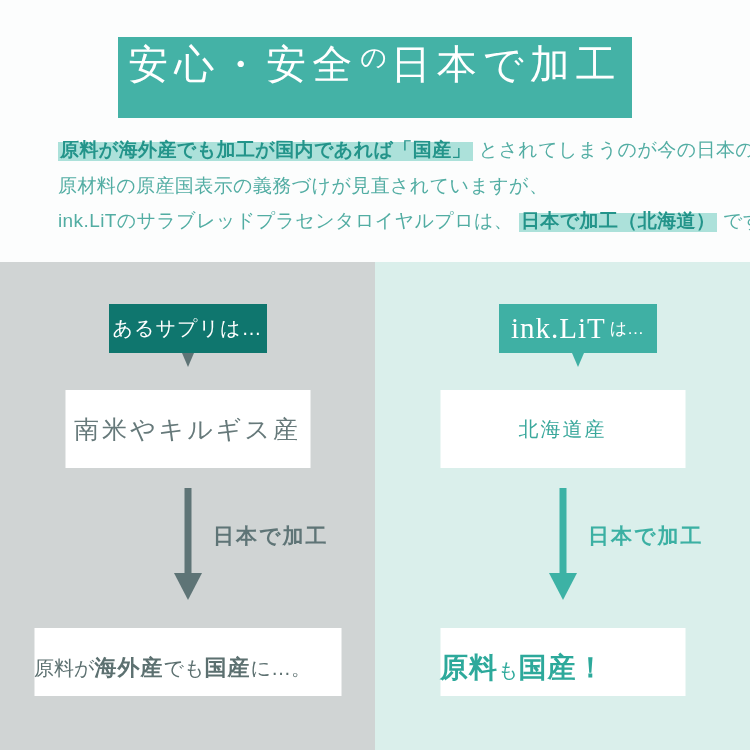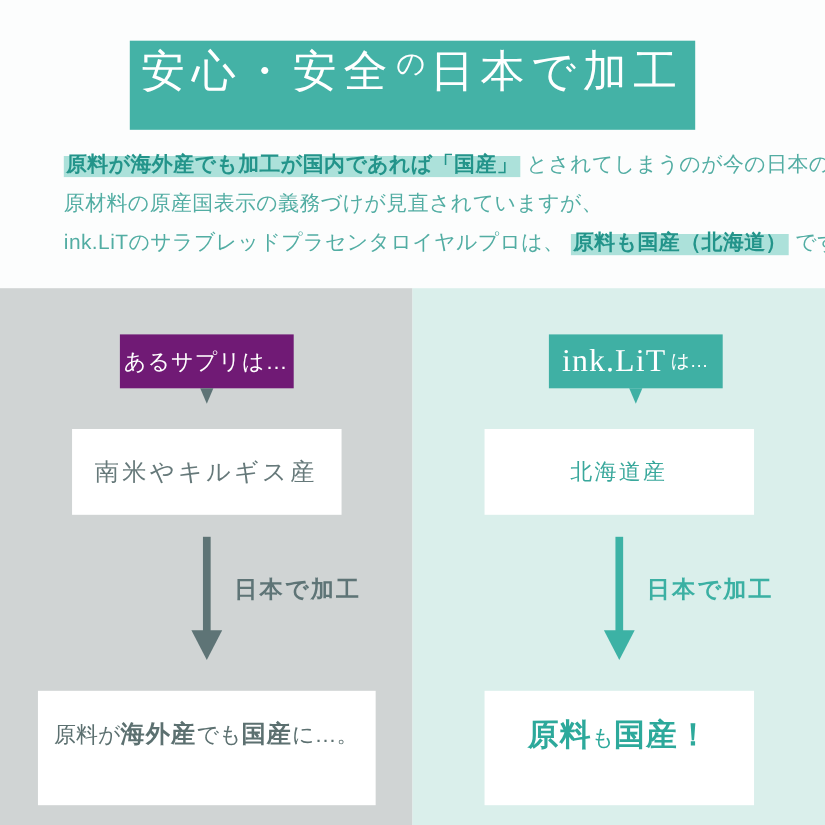--- a/index.html
+++ b/index.html
@@ -27,56 +27,56 @@
   
   .columns { position:absolute; left:0; top:262px; width:750px; height:488px; display:flex; }
   .col { position:relative; width:375px; height:100%; }
   .col-left  { background:#d0d4d4; }
   .col-right { background:#daefeb; }
   
   .tag-box {
     position:absolute; top:42px; left:50%; transform:translateX(-50%); height:49px;
     display:flex; align-items:center; justify-content:center; color:#ffffff; white-space:nowrap;
   }
-  .tag-left  { width:158px; background:#701a75; font-size:20px; letter-spacing:1px; }
+  .tag-left  { width:158px; background:#0f766e; font-size:20px; letter-spacing:1px; }
   .tag-right { width:158px; background:#3fb0a4;margin-left:15px; }
   .tag-box::after {
     content:""; position:absolute; top:100%; left:50%; transform:translateX(-50%);
     width:0; height:0; border-left:6px solid transparent; border-right:6px solid transparent;
     border-top:14px solid #5e7476;
   }
   .tag-right::after { border-top-color:#3fb0a4; }
   .brand { font-family:"Liberation Serif","DejaVu Serif",serif; font-size:29px; letter-spacing:1px; }
   .tag-suffix { font-size:17px; margin-left:4px; }
   
   .src-box {
     position:absolute; top:128px; left:50%; transform:translateX(-50%);
     width:245px; height:78px; background:#ffffff; text-align:center;
     display:flex; flex-direction:column; align-items:center; justify-content:center;
   }
-  .src-left  { font-size:22px; color:#66797a; letter-spacing:3px; white-space:nowrap; }
+  .src-left  { font-size:25px; color:#66797a; letter-spacing:3px; white-space:nowrap; }
   .src-right { font-size:20px; color:#3aa89c; letter-spacing:2px; line-height:28px; white-space:nowrap; }
   
   .arrow-zone { position:absolute; top:226px; left:0; width:100%; height:112px; }
   .arrow { position:absolute; left:50%; transform:translateX(-50%); top:0; width:28px; height:112px; }
   .arrow .stem { position:absolute; top:0; left:50%; transform:translateX(-50%); width:7px; height:86px; }
   .arrow .head {
     position:absolute; top:85px; left:0; width:0; height:0;
     border-left:14px solid transparent; border-right:14px solid transparent; border-top:27px solid #5e7476;
   }
   .arrow-left  .stem { background:#5e7476; }
   .arrow-right .stem { background:#3cb2a5; }
   .arrow-right .head { border-top-color:#3cb2a5; }
   .arrow-label { position:absolute; left:213px; top:34px; font-size:21px; letter-spacing:2px; white-space:nowrap;font-weight:bold; }
   .label-left  { color:#5e7476; }
   .label-right { color:#3bb0a3; }
   
   .result-box {
-    position:absolute; top:366px; left:50%; transform:translateX(-50%); height:104px;
-    background:#ffffff; display:flex; align-items:baseline; justify-content:center;
+    position:absolute; top:366px; left:50%; transform:translateX(-50%); height:68px;
+    background:#ffffff; display:flex; align-items:baseline; justify-content:flex-start;
     white-space:nowrap; line-height:80px;
   }
   .result-left  { width:307px; color:#5c7070; }
   .result-right { width:245px; color:#2da99b; }
   .seg-sm { font-size:20px; }
   .seg-lg { font-size:22px; font-weight:bold; letter-spacing:1px; }
   .result-right .seg-lg { font-size:28px; }
 </style>
 </head>
 <body>
@@ -90,21 +90,21 @@
   </div>
 
   <div class="intro">
     <div>
       <span class="hl">原料が海外産でも加工が国内であれば「国産」</span>
       <span>とされてしまうのが今の日本の法律。</span>
     </div>
     <div>原材料の原産国表示の義務づけが見直されていますが、</div>
     <div>
       <span>ink.LiTのサラブレッドプラセンタロイヤルプロは、</span>
-      <span class="hl">原料も国産（北海道）</span>
+      <span class="hl">日本で加工（北海道）</span>
       <span>です。</span>
     </div>
   </div>
 
   <div class="columns">
 
     <div class="col col-left">
       <div class="tag-box tag-left">
         <span>あるサプリは…</span>
       </div>

